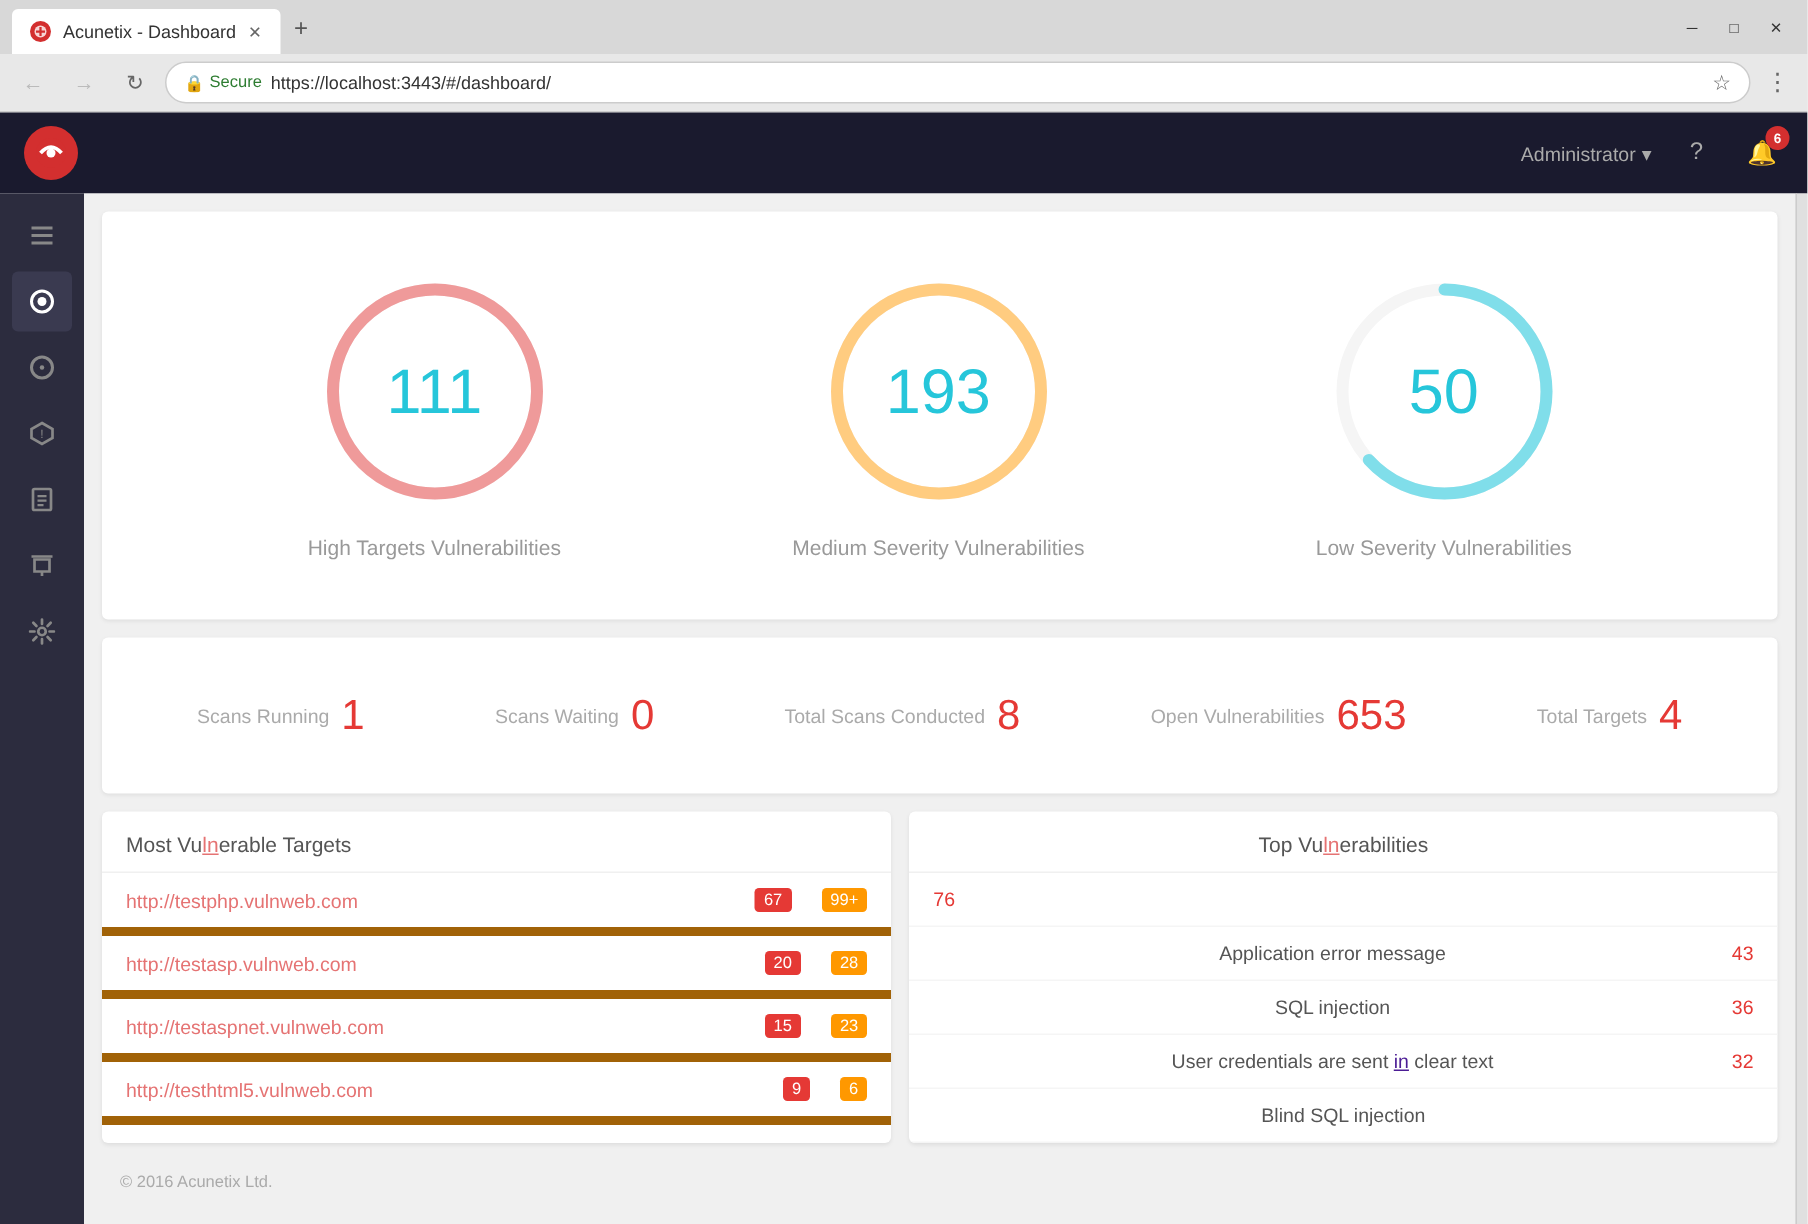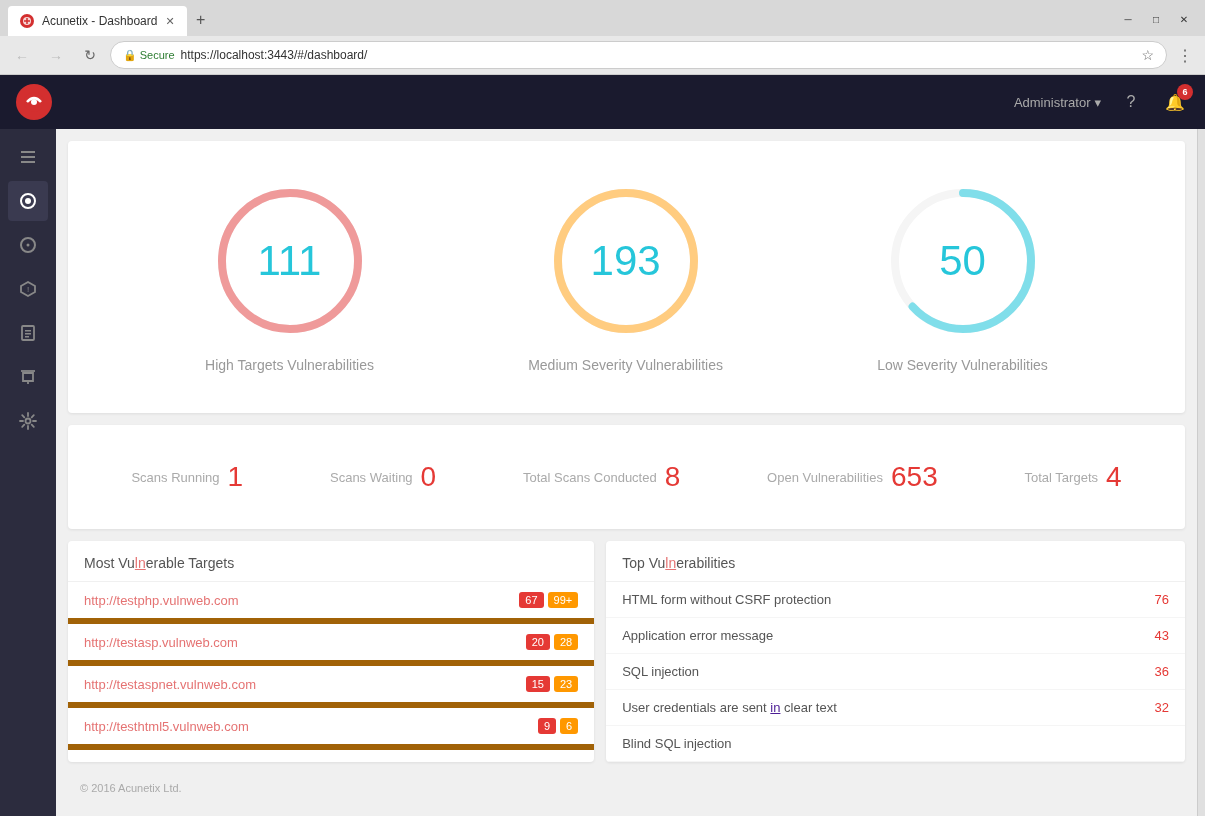--- a/index.html
+++ b/index.html
@@ -60,29 +60,29 @@
     
     .stats-row { display: flex; justify-content: space-around; align-items: center; padding: 16px 0; }
     .stat-item { display: flex; flex-direction: row; align-items: center; gap: 8px; }
     .stat-label { color: #aaa; font-size: 13px; }
     .stat-value { color: #e53935; font-size: 28px; font-weight: 300; }
 
     
     .bottom-panels { display: flex; gap: 12px; }
     .panel { background: #fff; border-radius: 4px; box-shadow: 0 1px 3px rgba(0,0,0,0.08); overflow: hidden; }
     .panel-left { flex: 1; }
-    .panel-right { flex: 1.1; }
+    .panel-right { flex: 1.1; text-align: center; }
     .panel-header { padding: 14px 16px 10px; font-size: 14px; color: #555; font-weight: 500; border-bottom: 1px solid #f0f0f0; }
     .panel-header span { color: #e57373; }
 
     
     .target-item { display: flex; align-items: center; padding: 10px 16px; border-bottom: 6px solid #a16207; }
     .target-link { color: #e57373; text-decoration: none; font-size: 13px; flex: 1; }
     .badges { display: flex; gap: 4px; }
-    .badge { padding: 2px 6px; border-radius: 3px; font-size: 11px; color: white; font-weight: 500; }
+    .badge { padding: 2px 6px; border-radius: 3px; font-size: 11px; color: white; font-weight: 500; margin-left: 16px; }
     .badge-red { background: #e53935; }
     .badge-orange { background: #ff9800; }
 
     
     .vuln-item { display: flex; align-items: center; padding: 10px 16px; border-bottom: 1px solid #f5f5f5; }
     .vuln-name { flex: 1; color: #555; font-size: 13px; }
     .vuln-name span { color: #4c1d95; }
     .vuln-count { color: #e53935; font-size: 13px; font-weight: 500; }
 
     
@@ -306,21 +306,20 @@
           </div>
         </div>
       </div>
 
       <div class="panel panel-right">
         <div class="panel-header">
           Top Vu<span style="text-decoration:underline">ln</span>erabilities
         </div>
         <div>
           <div class="vuln-item">
-            <span class="vuln-name">HTML form without CSRF protection</span>
             <span class="vuln-count">76</span>
           </div>
           <div class="vuln-item">
             <span class="vuln-name">Application error message</span>
             <span class="vuln-count">43</span>
           </div>
           <div class="vuln-item">
             <span class="vuln-name">SQL injection</span>
             <span class="vuln-count">36</span>
           </div>

